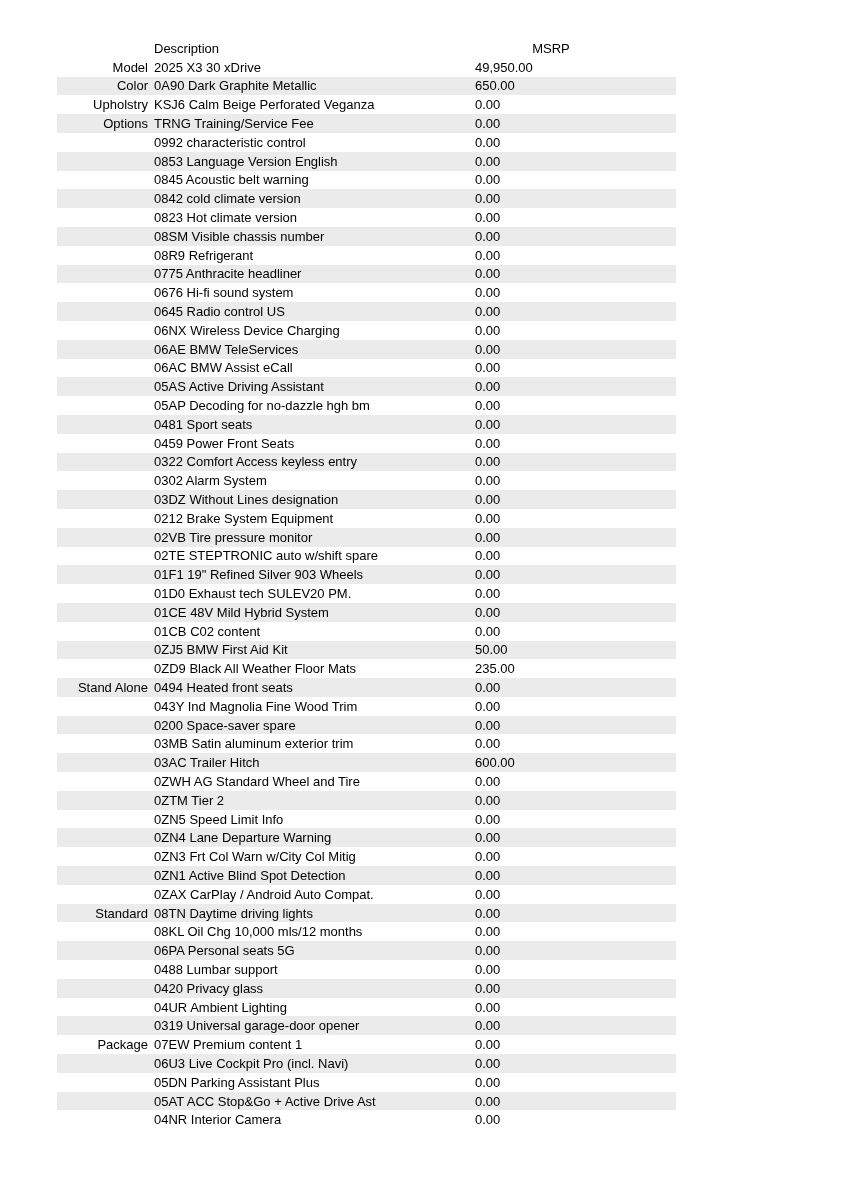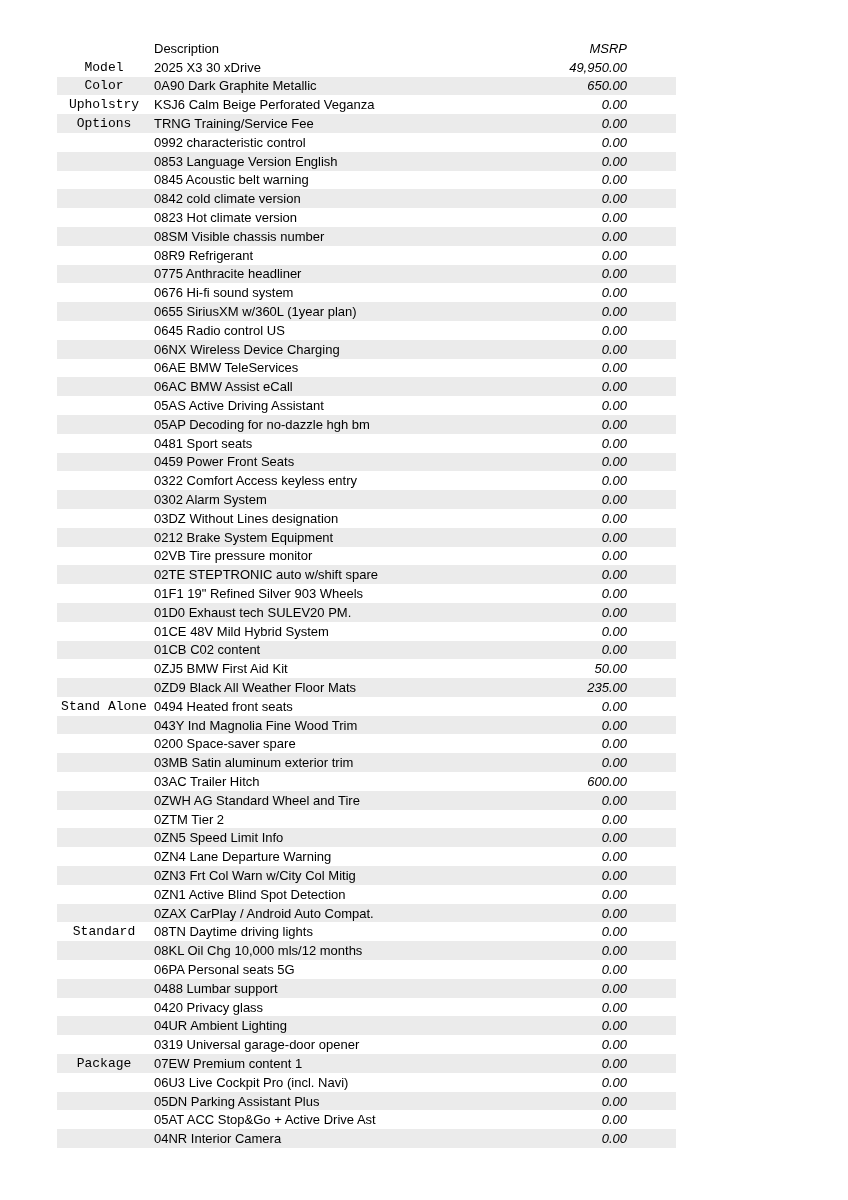--- a/index.html
+++ b/index.html
@@ -27,23 +27,23 @@
   }
   table.options-table th,
   table.options-table td {
     height: 18.8px;
     padding: 0 3px;
     vertical-align: middle;
     white-space: nowrap;
     overflow: hidden;
     font-weight: normal;
   }
-  .col-cat  { width: 88px;  text-align: center; padding-left: 6px; font-family: Liberation Mono, monospace; }
+  .col-cat  { width: 88px;  text-align: right; padding-left: 6px; }
   .col-desc { width: 315px; text-align: left; }
-  .col-msrp { width: 152px; text-align: right; padding-right: 2px; font-style: italic; }
+  .col-msrp { width: 152px; padding-right: 2px; }
   .col-pad  { width: 179px; }
   thead th { font-weight: bold; }
   tbody tr:nth-child(even) { background: #ebebeb; }
   tbody tr:nth-child(odd)  { background: #ffffff; }
 </style>
 </head>
 <body>
 
 <div class="page">
   <table class="options-table">
@@ -129,26 +129,20 @@
           <td class="col-pad"></td>
         </tr>
         <tr>
           <td class="col-cat"></td>
           <td class="col-desc">0676 Hi-fi sound system</td>
           <td class="col-msrp">0.00</td>
           <td class="col-pad"></td>
         </tr>
         <tr>
           <td class="col-cat"></td>
-          <td class="col-desc">0655 SiriusXM w/360L (1year plan)</td>
-          <td class="col-msrp">0.00</td>
-          <td class="col-pad"></td>
-        </tr>
-        <tr>
-          <td class="col-cat"></td>
           <td class="col-desc">0645 Radio control US</td>
           <td class="col-msrp">0.00</td>
           <td class="col-pad"></td>
         </tr>
         <tr>
           <td class="col-cat"></td>
           <td class="col-desc">06NX Wireless Device Charging</td>
           <td class="col-msrp">0.00</td>
           <td class="col-pad"></td>
         </tr>

